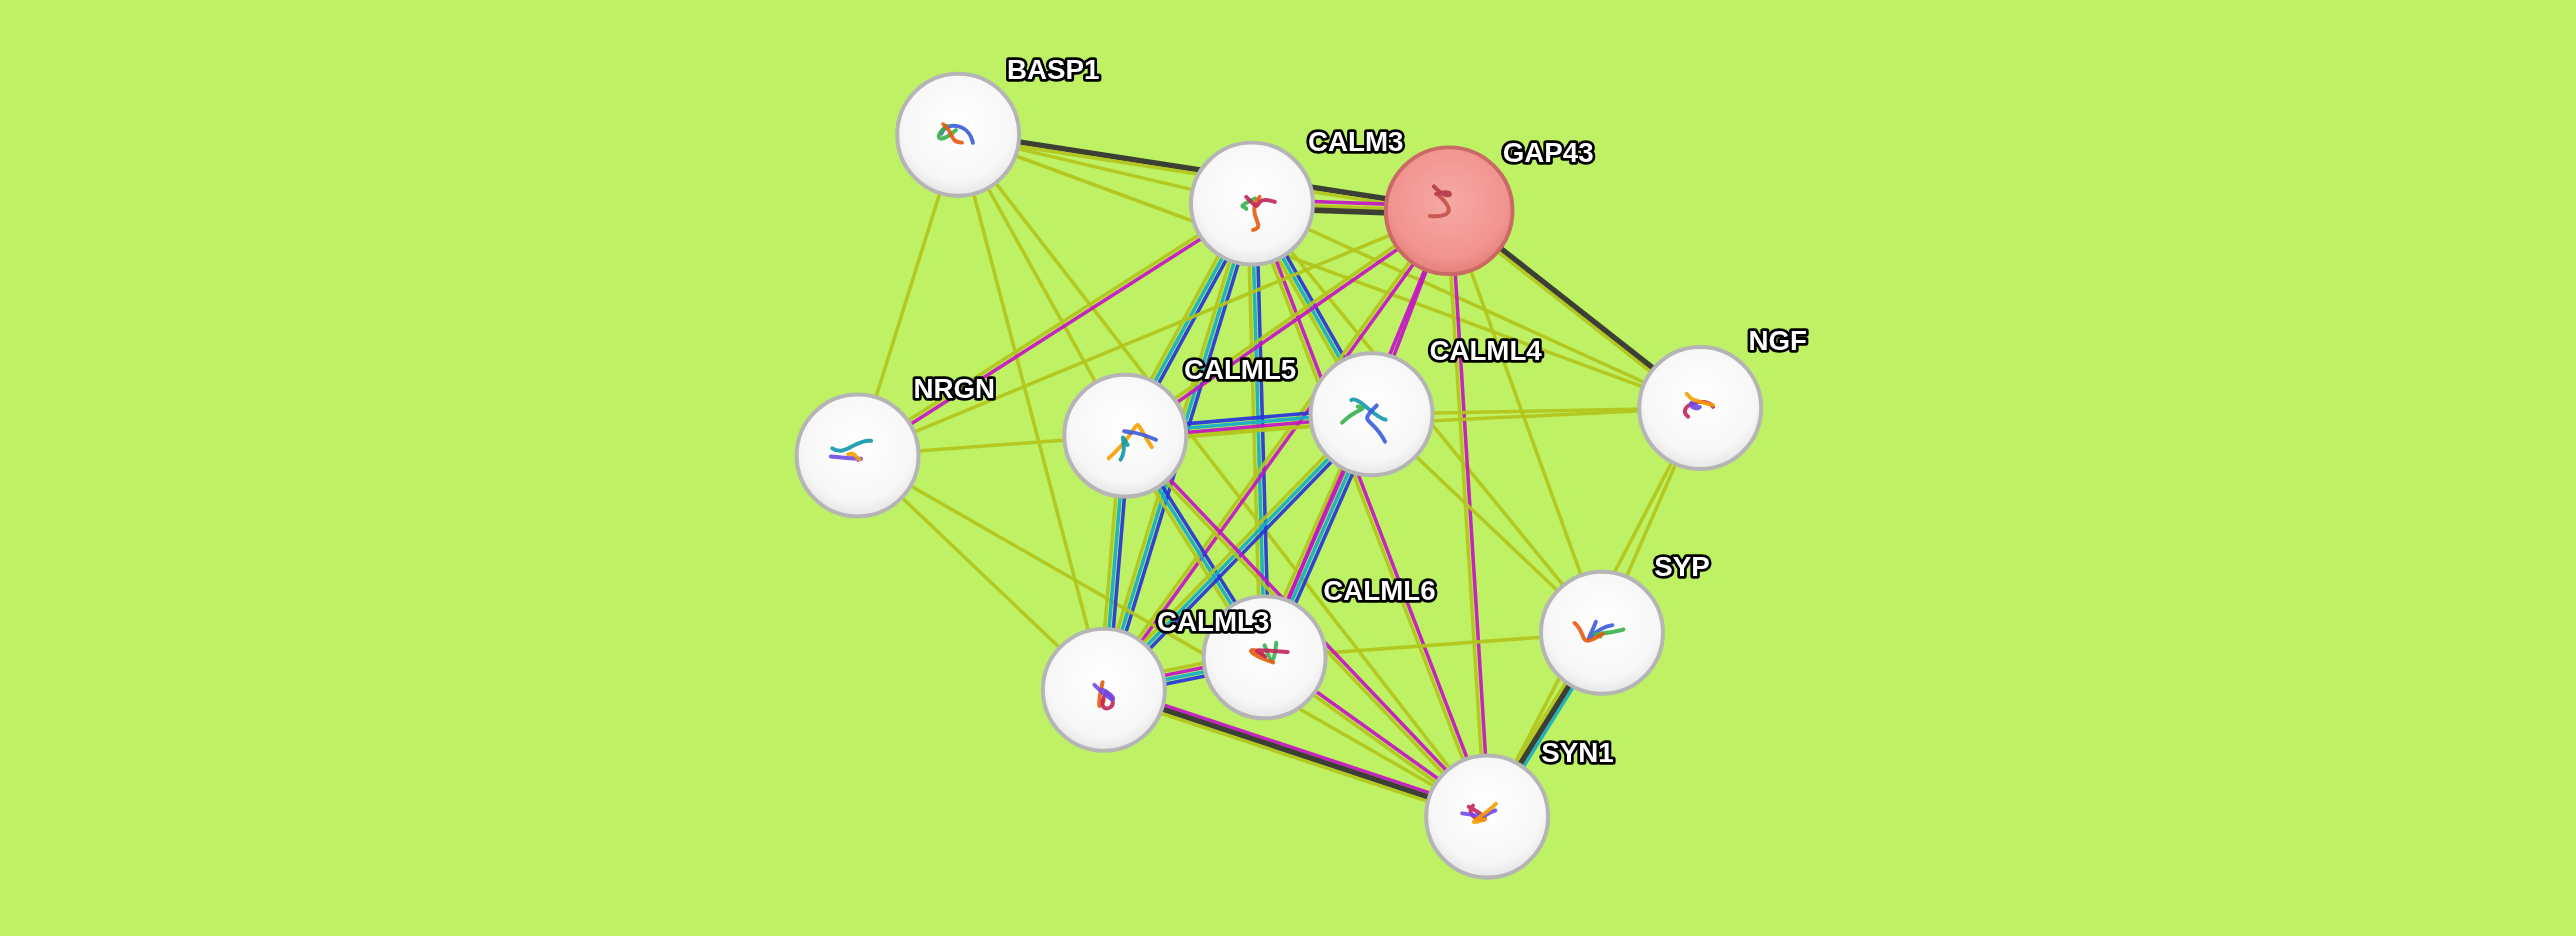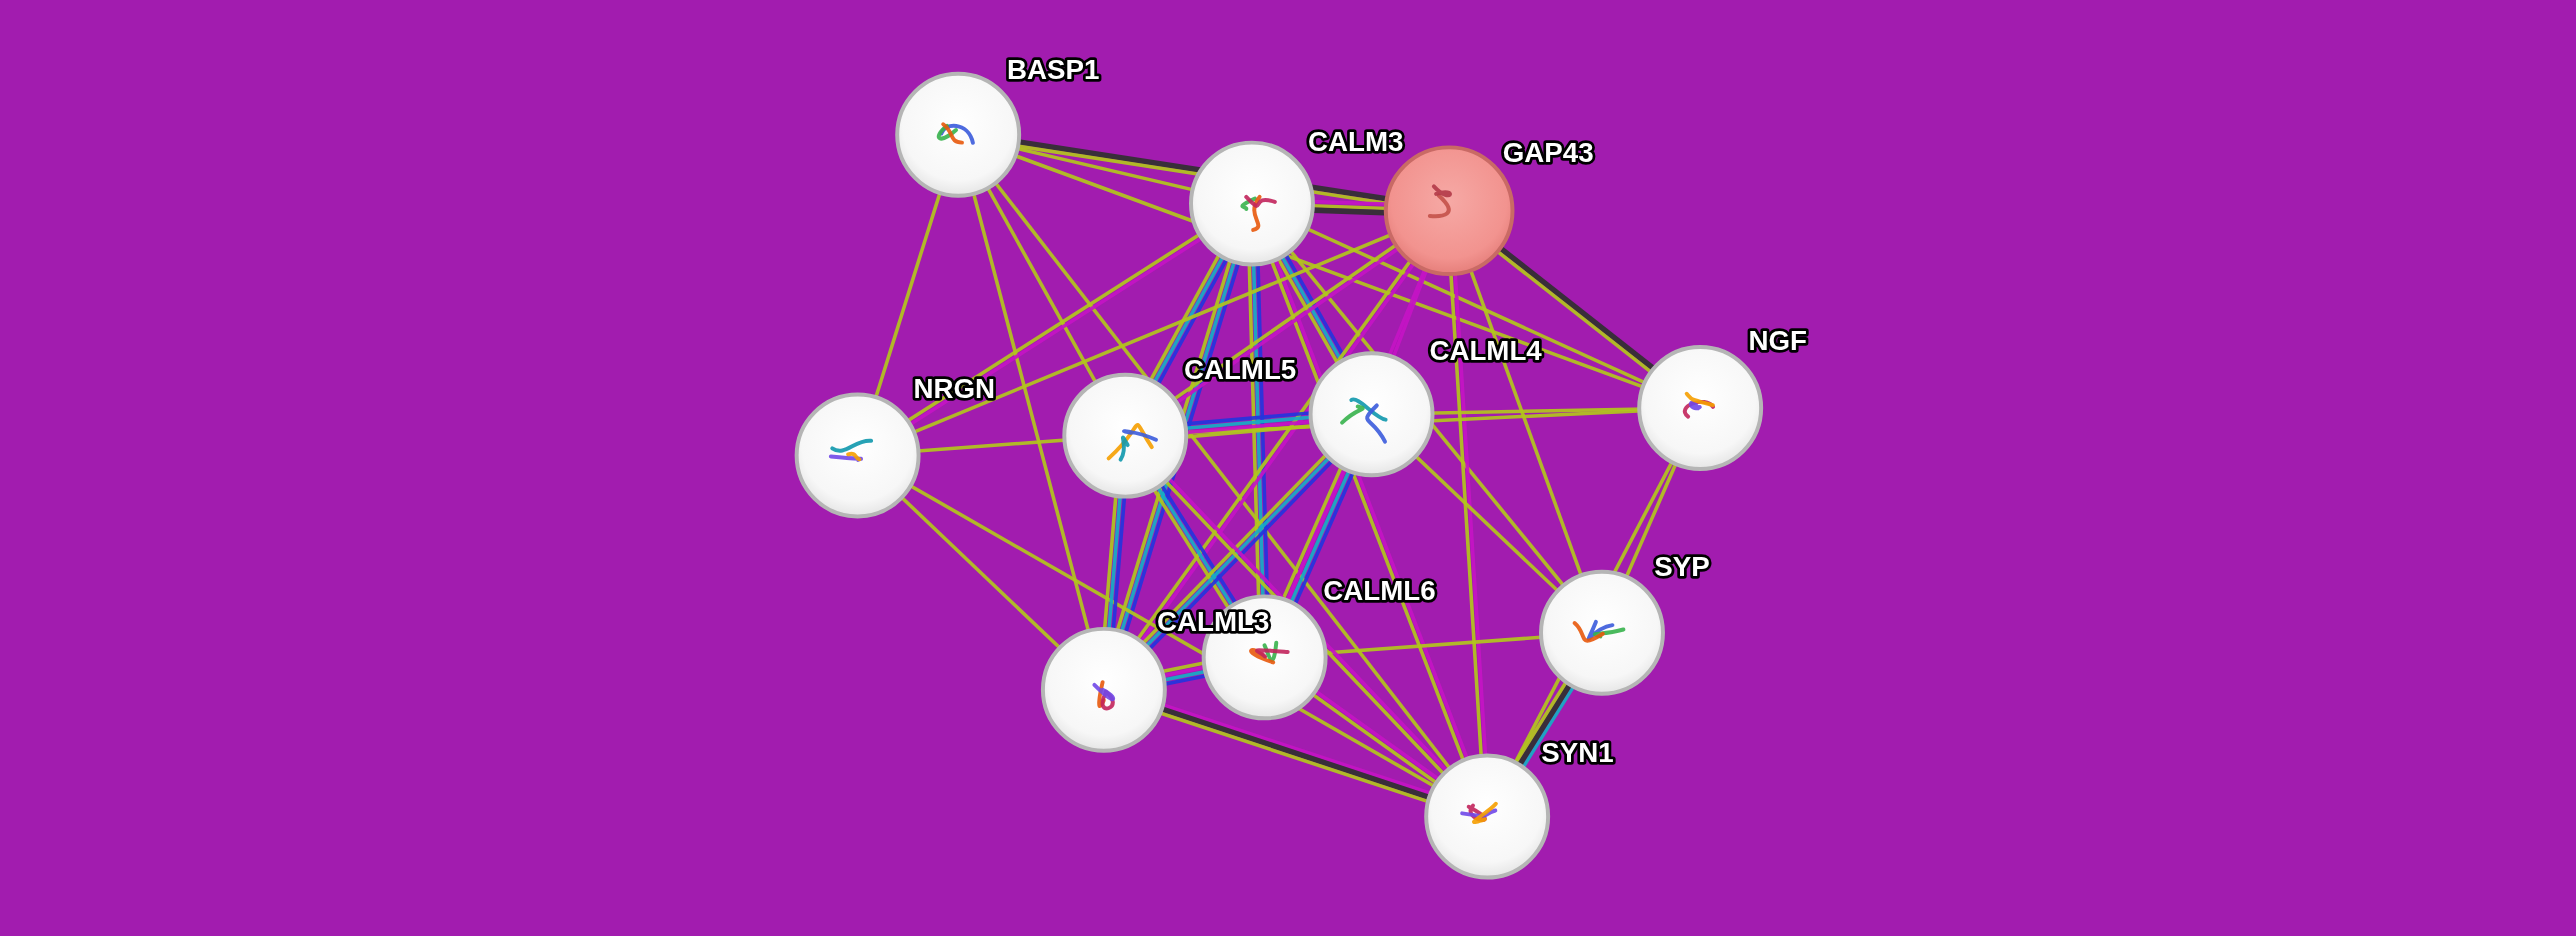--- a/index.html
+++ b/index.html
@@ -8,21 +8,21 @@
     background: #000000;
     width: 2576px;
     height: 937px;
     overflow: hidden;
     font-family: "Liberation Sans", sans-serif;
   }
   #stage {
     position: relative;
     width: 2576px;
     height: 937px;
-    background: #a21caf;
+    background: #bef264;
   }
   svg { display: block; }
   .node-circle { cursor: pointer; }
   .edge-line { cursor: pointer; }
   .node-label {
     font-family: "Liberation Sans", sans-serif;
     font-weight: bold;
     paint-order: stroke;
     stroke-linejoin: round;
     pointer-events: none;

